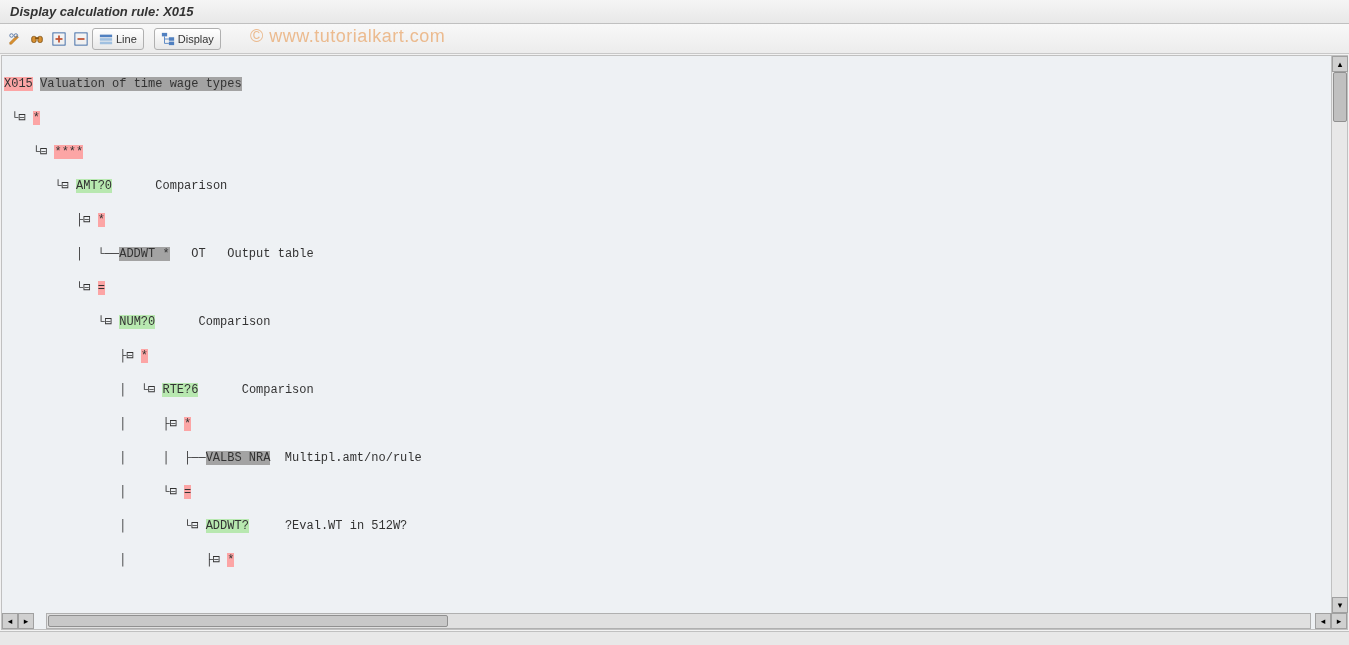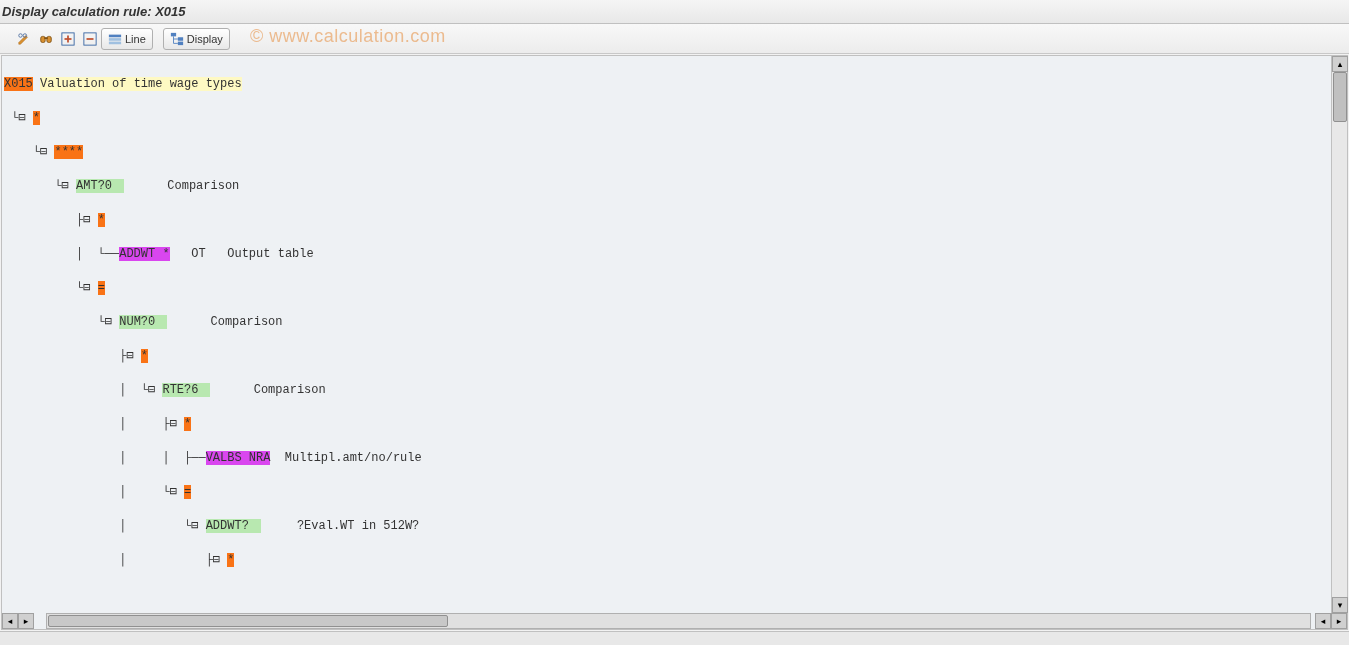--- a/index.html
+++ b/index.html
@@ -8,35 +8,35 @@
       font-size: 11px;
       background: #f2f2f2;
       width: 1349px;
       height: 645px;
       overflow: hidden;
       position: relative;
     }
     .title-bar {
       background: linear-gradient(to bottom, #f5f5f5, #e8e8e8);
       border-bottom: 1px solid #c0c0c0;
-      padding: 4px 2px;
+      padding: 4px 10px;
       height: 24px;
       display: flex;
       align-items: flex-end;
     }
     .title-text {
       font-weight: bold;
       font-style: italic;
       font-size: 13px;
       color: #333;
     }
     .toolbar {
       background: linear-gradient(to bottom, #f8f8f8, #ececec);
       border-bottom: 1px solid #c8c8c8;
-      padding: 4px 13px;
+      padding: 4px 4px;
       height: 30px;
       display: flex;
       position: relative;
     }
     .tool-btn {
       width: 22px;
       height: 22px;
       border: 1px solid transparent;
       background: transparent;
       border-radius: 3px;
@@ -79,24 +79,24 @@
     .tree-content {
       font-family: 'Courier New', monospace;
       font-size: 12px;
       line-height: 17px;
       padding: 3px 2px;
       white-space: pre;
       height: calc(100% - 16px);
       overflow: hidden;
       color: #333;
     }
-    .hl-yellow { background: #fef9c3; }
-    .hl-cyan   { background: #f97316; }
-    .hl-green  { background: #b8e8b0; padding-right:12px; }
-    .hl-white  { background: #d946ef; text-align: right; }
+    .hl-yellow { background: #a3a3a3; }
+    .hl-cyan   { background: #fca5a5; }
+    .hl-green  { background: #b8e8b0; padding-right:0; }
+    .hl-white  { background: #a3a3a3; text-align: right; }
     .row { height: 17px; }
     .vscroll {
       position: absolute;
       right: 0;
       top: 0;
       width: 16px;
       height: calc(100% - 16px);
       background: #e8e8e8;
       border-left: 1px solid #c0c0c0;
     }
@@ -169,21 +169,21 @@
   <div style="width:10px"></div>
   <button class="tool-btn-wide">
     <svg class="icon-svg" viewBox="0 0 16 16">
         <rect x="1" y="1" width="6" height="4" fill="#5080c0"></rect>
         <rect x="9" y="6" width="6" height="4" fill="#5080c0"></rect>
         <rect x="9" y="11" width="6" height="4" fill="#5080c0"></rect>
         <path d="M4 5 L4 13 L9 13 M4 8 L9 8" stroke="#5080c0" fill="none"></path>
       </svg>
     <span>Display</span>
   </button>
-  <span class="watermark">©  www.calculation.com</span>
+  <span class="watermark">©  www.tutorialkart.com</span>
 </div>
 
 <div class="main-area">
   <div class="tree-content">
 <div class="row"><span class="hl-cyan">X015</span> <span class="hl-yellow">Valuation of time wage types</span></div>
 <div class="row"> └⊟ <span class="hl-cyan">*</span></div>
 <div class="row">    └⊟ <span class="hl-cyan">****</span></div>
 <div class="row">       └⊟ <span class="hl-green">AMT?0</span>      <span>Comparison</span></div>
 <div class="row">          ├⊟ <span class="hl-cyan">*</span></div>
 <div class="row">          │  └──<span class="hl-white">ADDWT *</span>   <span>OT</span>   <span>Output table</span></div>

